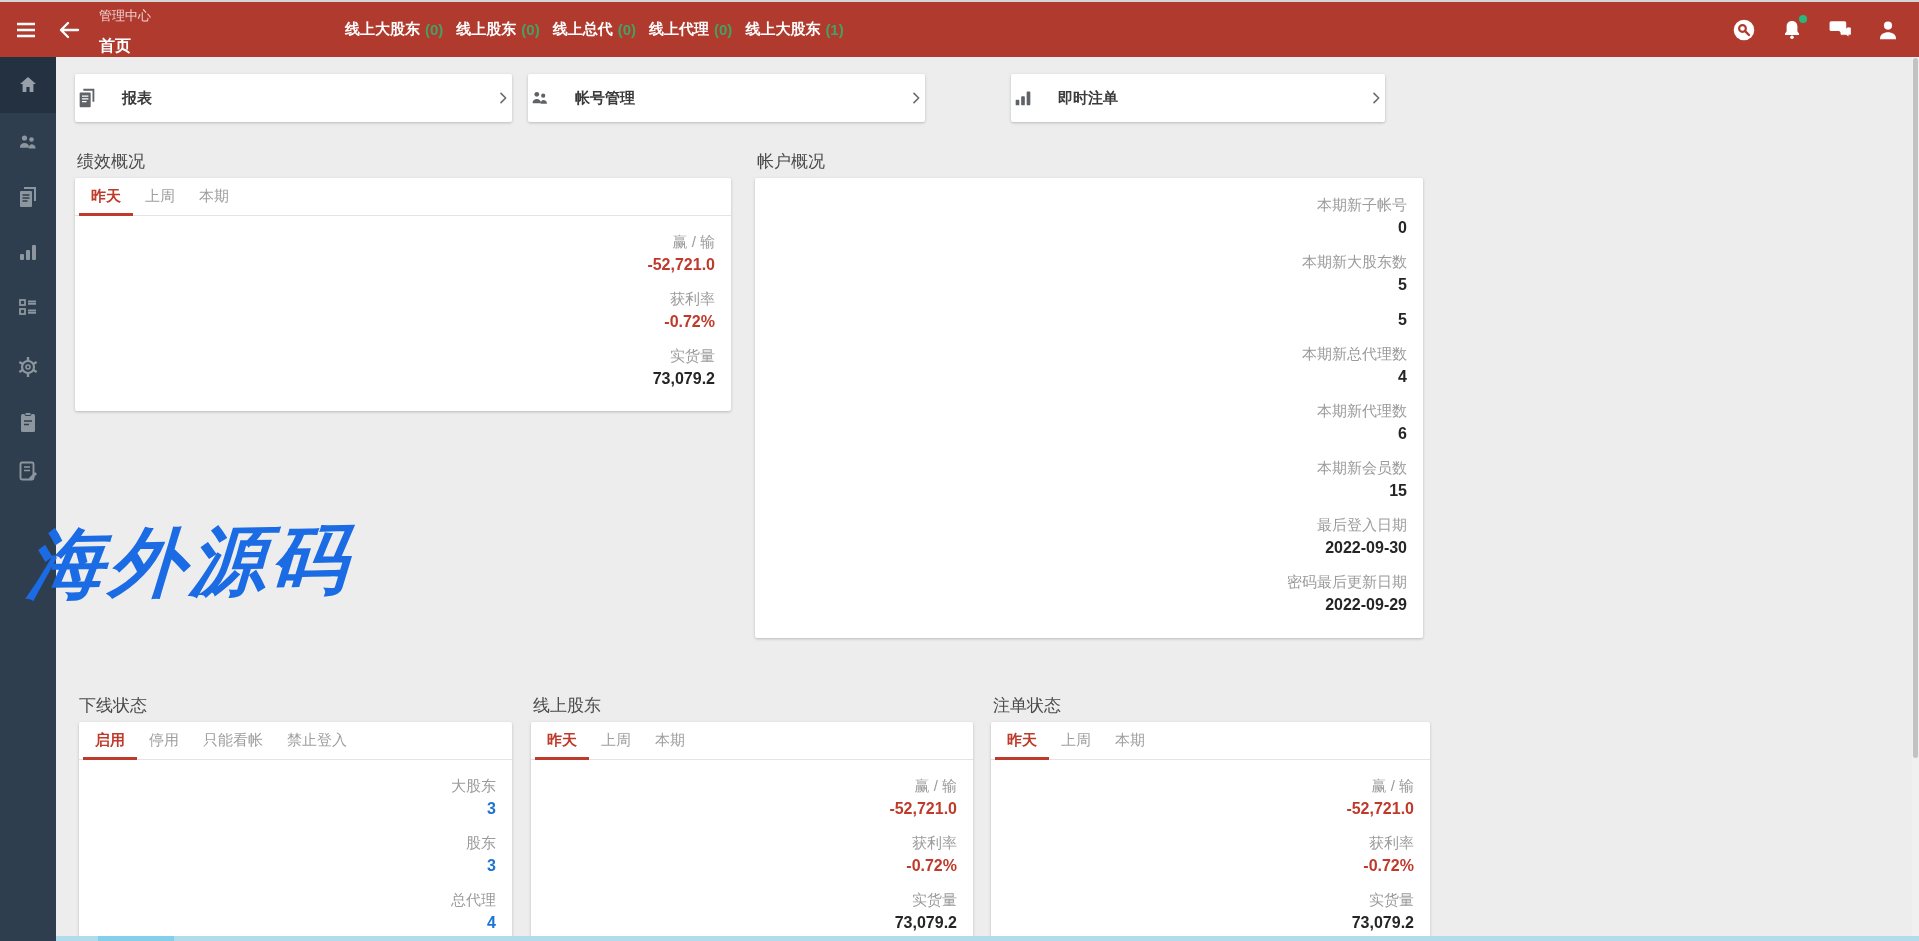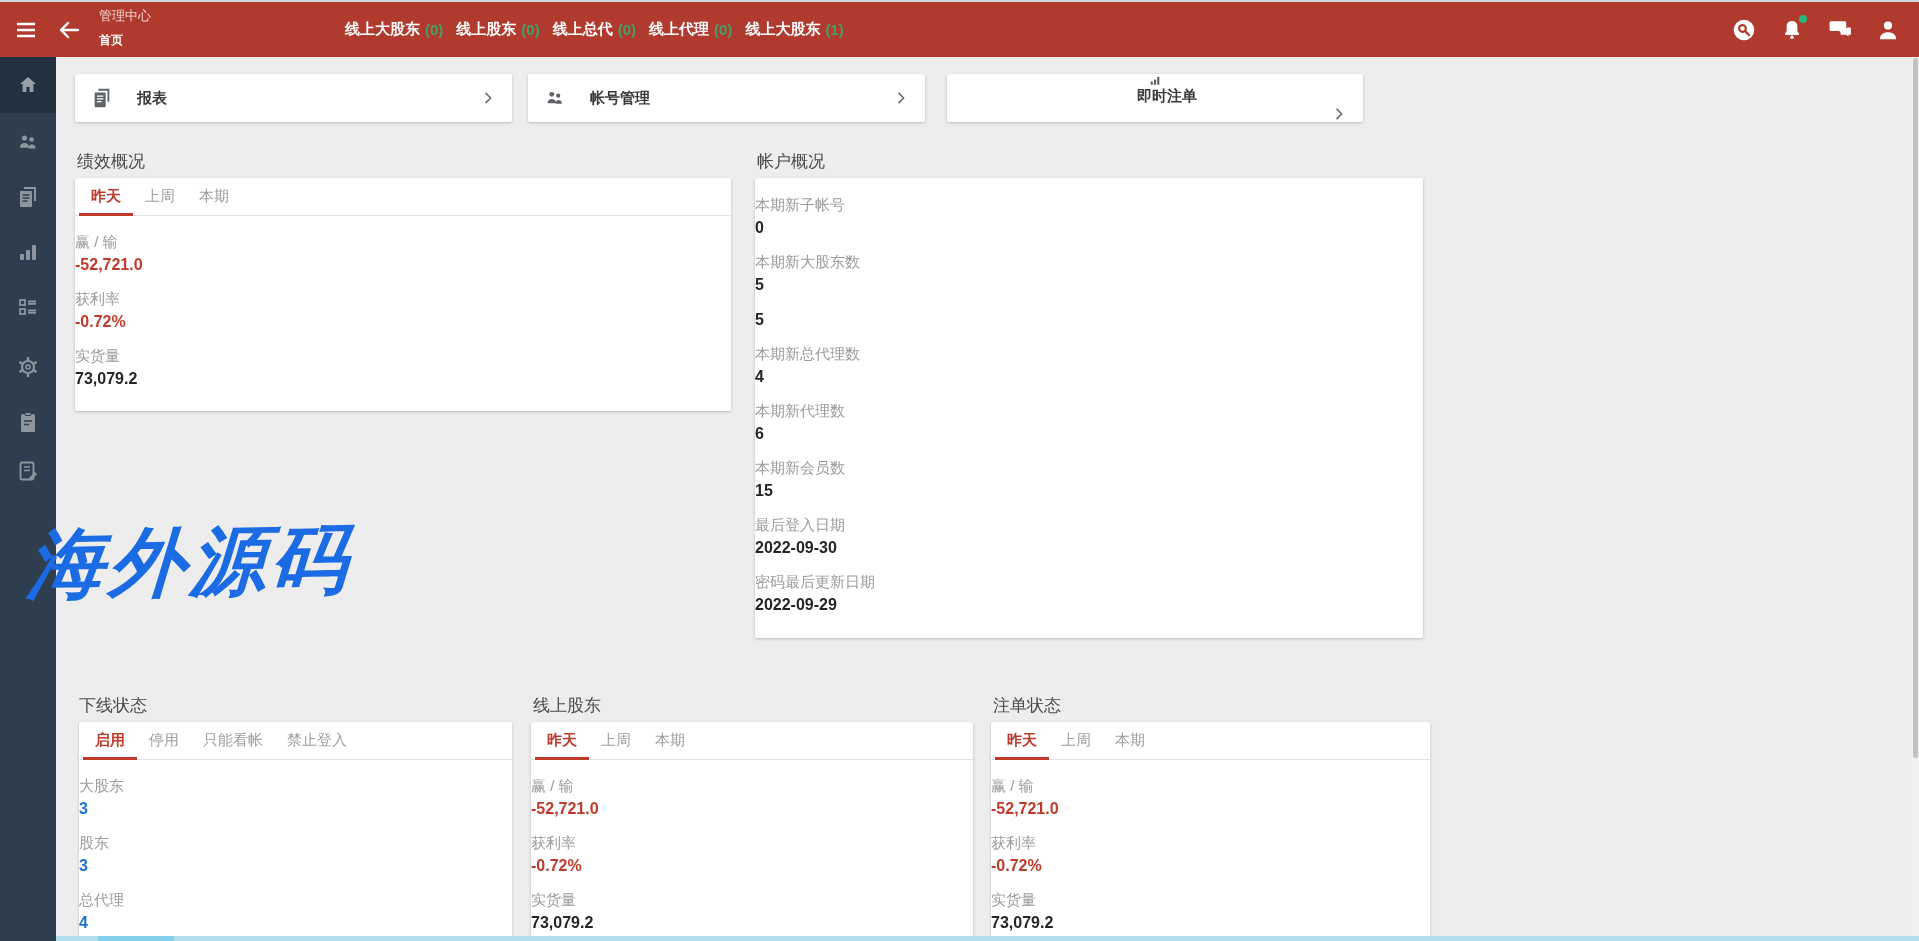--- a/index.html
+++ b/index.html
@@ -13,48 +13,48 @@
   
   .window-edge { top:0; left:0; width:1919px; height:2px; background:#d5d5d5; }
 
   
   .topbar { top:2px; left:0; width:1919px; height:55px; background:#b03a2e; color:#fff; }
   .tb-icon-btn { position:absolute; width:26px; height:26px; display:flex; align-items:center; justify-content:center; cursor:pointer; }
   .tb-hamburger { left:13px; top:15px; }
   .tb-back { left:56px; top:15px; }
   .tb-titles { position:absolute; left:99px; top:6px; }
   .tb-app-title { font-size:13px; color:rgba(255,255,255,.78); line-height:16px; }
-  .tb-page-title { font-size:12px; font-weight:700; color:#fff; line-height:24px; margin-top:4px; }
+  .tb-page-title { font-size:16px; font-weight:700; color:#fff; line-height:24px; margin-top:10px; }
   .tb-nav { position:absolute; left:345px; top:0; height:55px; display:flex; align-items:center; gap:13px; }
   .tb-nav-item { display:flex; align-items:center; gap:5px; font-size:15px; font-weight:700; color:#fff; cursor:pointer; white-space:nowrap; }
   .tb-nav-count { color:#45a163; font-weight:700; }
   .tb-right { position:absolute; right:18px; top:0; height:55px; display:flex; align-items:center; gap:22px; }
   .tb-right .tb-icon-btn { position:relative; left:auto; top:auto; }
   .notif-dot { position:absolute; top:-2px; right:-2px; width:8px; height:8px; border-radius:50%; background:#26b97c; }
 
   
   .sidebar { top:57px; left:0; width:56px; height:884px; background:#2f3e4e; }
   .sb-item { position:absolute; left:0; width:56px; height:56px; display:flex; align-items:center; justify-content:center; cursor:pointer; }
   .sb-item.active { background:#243140; }
 
   
   .card { background:#fff; box-shadow:0 1px 3px rgba(0,0,0,.22); border-radius:2px; }
-  .quick-card { height:48px; display:flex; align-items:center; padding:0 16px; cursor:pointer; }
+  .quick-card { height:48px; display:flex; align-items:center; padding:0 1px; cursor:pointer; }
   .quick-card .ql-label { margin-left:24px; font-size:15px; font-weight:700; color:#3a3a3a; }
   .quick-card .ql-chevron { margin-left:auto; display:flex; }
 
   .section-title { font-size:17px; font-weight:500; color:#4a4a4a; }
 
   .tabrow { height:38px; display:flex; align-items:stretch; padding-left:4px; border-bottom:1px solid #e4e4e4; }
   .tab { min-width:48px; padding:0 12px; display:flex; align-items:center; justify-content:center;
          font-size:15px; color:#9e9e9e; position:relative; cursor:pointer; white-space:nowrap; }
   .tab.active { color:#bf3a2b; font-weight:700; }
   .tab.active::after { content:""; position:absolute; left:0; right:0; bottom:-1px; height:3px; background:#bf3a2b; }
 
-  .stats { padding:15px 16px 0 0; }
+  .stats { padding:15px 16px 0 0;text-align:right; }
   .stat { margin-bottom:12px; }
   .stat-label { font-size:15px; color:#9b9b9b; line-height:22px; }
   .stat-value { font-size:16px; font-weight:700; color:#252525; line-height:23px; }
   .stat-value.red { color:#bf3a2b; }
   .stat-value.blue { color:#1e73d2; }
 
   
   .watermark { left:28px; top:512px; font-size:76px; font-weight:700; font-style:italic;
                color:#1a6be4; letter-spacing:5px; transform:skewX(-4deg) rotate(-1deg);
                z-index:60; pointer-events:none; white-space:nowrap; }
@@ -226,21 +226,21 @@
     <circle cx="15.5" cy="9.5" r="2.3"></circle>
       <path d="M12.8 17.8c.2-2.4 1.5-3.6 2.7-3.6 2 0 4 1.2 4 3.6v.6h-6.7z"></path>
   </svg>
   <span class="ql-label">帐号管理</span>
   <span class="ql-chevron">
     <svg width="16" height="16" viewBox="0 0 24 24">
         <path d="M9 5l7 7-7 7" fill="none" stroke="#6b6b6b" stroke-width="2.4" stroke-linecap="round" stroke-linejoin="round"></path>
       </svg>
   </span>
 </div>
-<div class="abs card quick-card" style="left:947px; top:74px; width:416px;flex-direction:column;">
+<div class="abs card quick-card" style="left:1011px; top:74px; width:374px;">
   <svg width="22" height="22" viewBox="0 0 24 24" fill="#5f6368">
     <rect x="4" y="14" width="4" height="6" rx="1"></rect>
       <rect x="10" y="10" width="4" height="10" rx="1"></rect>
       <rect x="16" y="5" width="4" height="15" rx="1"></rect>
   </svg>
   <span class="ql-label">即时注单</span>
   <span class="ql-chevron">
     <svg width="16" height="16" viewBox="0 0 24 24">
         <path d="M9 5l7 7-7 7" fill="none" stroke="#6b6b6b" stroke-width="2.4" stroke-linecap="round" stroke-linejoin="round"></path>
       </svg>

